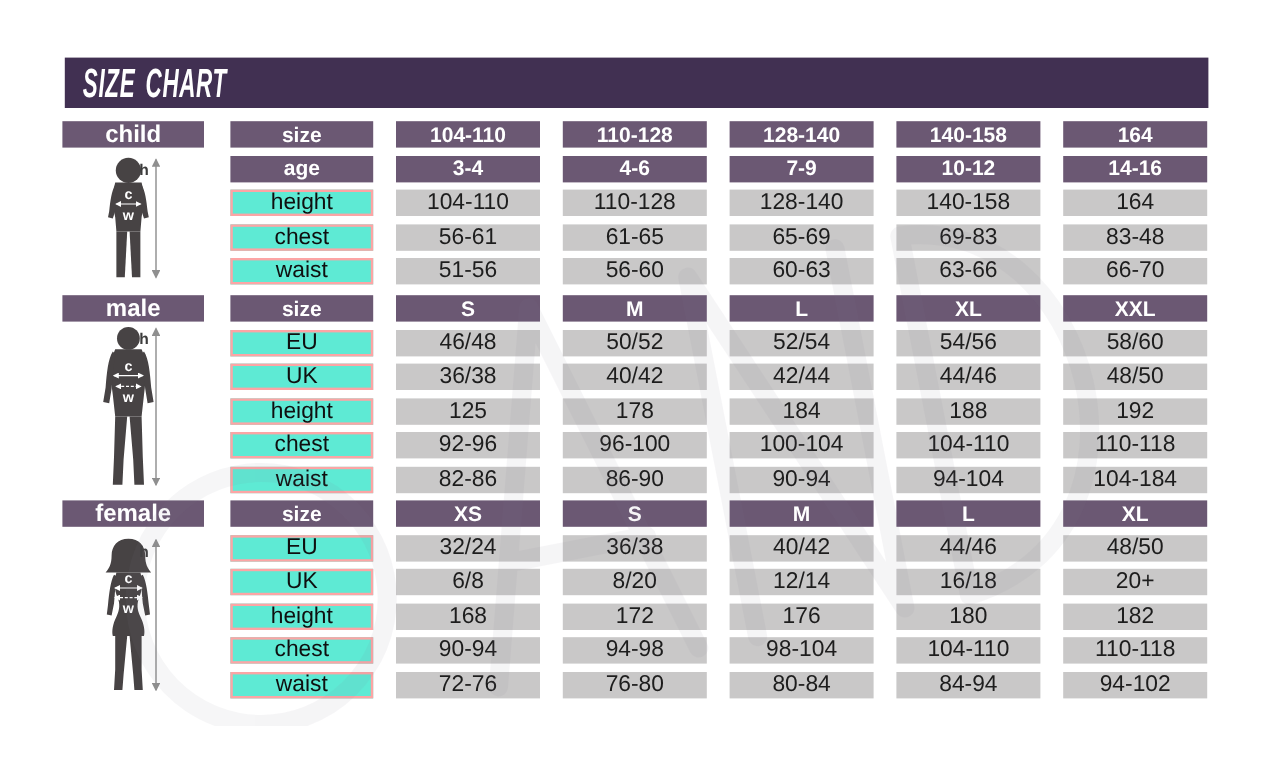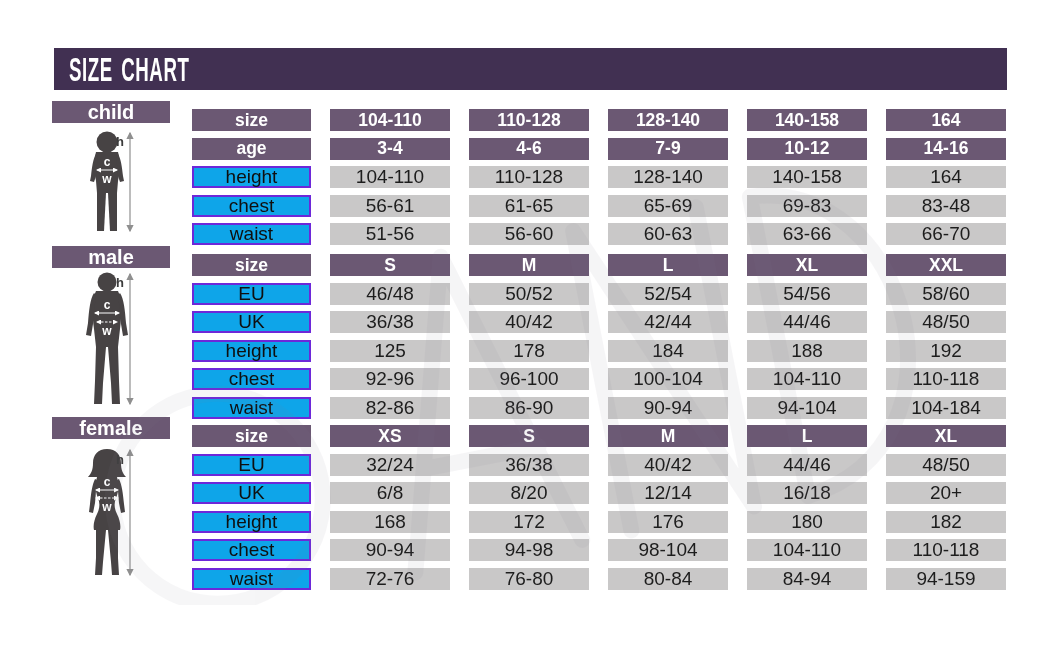--- a/index.html
+++ b/index.html
@@ -1,38 +1,38 @@
 <!DOCTYPE html>
 <html><head>
 <meta charset="utf-8">
 <style>
   html,body{margin:0;padding:0;background:#fff;}
   .page{position:relative;width:1064px;height:645px;background:#ffffff;overflow:hidden;
         font-family:"Liberation Sans",sans-serif;}
   .titlebar{position:absolute;left:54px;top:48px;width:953px;height:42px;background:#413052;
-            display:flex;align-items:center;}
+            display:flex;align-items:flex-end;font-style:italic;}
   .title{color:#ffffff;font-weight:bold;font-size:34px;letter-spacing:1px;word-spacing:5px;
          transform:scaleX(0.55);transform-origin:left center;margin-left:15px;white-space:nowrap;}
   .section{position:absolute;left:52px;width:956px;height:0;}
   #sec-child{top:101px;}
   #sec-male{top:246px;}
   #sec-female{top:417px;}
   .section-label{position:absolute;left:0;top:0;width:118px;height:22px;background:#6b5873;
                  color:#fff;font-weight:bold;font-size:20px;display:flex;align-items:center;
                  justify-content:center;}
   .fig{position:absolute;left:0;width:118px;}
   .fig-child{top:28px;height:106px;}
   .fig-male{top:25px;height:136px;}
   .fig-female{top:29px;height:132px;}
-  .grid{position:absolute;left:140px;top:8px;display:grid;
+  .grid{position:absolute;left:140px;top:0;display:grid;
         grid-template-columns:119px repeat(5,120px);column-gap:19px;row-gap:6.5px;}
   .cell{height:22px;display:flex;align-items:center;justify-content:center;box-sizing:border-box;
         white-space:nowrap;}
   .purple{background:#6b5873;color:#ffffff;font-weight:bold;font-size:17.5px;}
-  .white-label{background:#0ea5e9;border:2px solid #6d28d9;color:#0f0f0f;font-size:19px;}
+  .white-label{background:#5eead4;border:2px solid #fca5a5;color:#0f0f0f;font-size:19px;}
   .gray{background:#c9c8c8;color:#1d1d1d;font-size:19px;}
   .watermark{position:absolute;left:80px;top:145px;width:920px;height:460px;pointer-events:none;}
 </style>
 </head>
 <body>
 
 <div class="page">
 
   <header class="titlebar">
     <span class="title">SIZE CHART</span>
@@ -218,21 +218,21 @@
         <div class="cell gray">90-94</div>
         <div class="cell gray">94-98</div>
         <div class="cell gray">98-104</div>
         <div class="cell gray">104-110</div>
         <div class="cell gray">110-118</div>
         <div class="cell white-label">waist</div>
         <div class="cell gray">72-76</div>
         <div class="cell gray">76-80</div>
         <div class="cell gray">80-84</div>
         <div class="cell gray">84-94</div>
-        <div class="cell gray">94-159</div>
+        <div class="cell gray">94-102</div>
       </div>
   </section>
 
   <svg class="watermark" viewBox="0 0 920 460">
     <g fill="none" stroke="#857a91" stroke-width="16" opacity="0.07" transform="rotate(-11 460 230)" stroke-linejoin="round" stroke-linecap="round">
       <circle cx="120" cy="290" r="105"></circle>
       <path d="M300,400 L385,95 L470,400 M330,300 L445,300"></path>
       <path d="M520,400 L520,95 L645,400 L645,95"></path>
       <path d="M700,400 L700,95 C860,105 880,380 700,400 Z"></path>
     </g>

